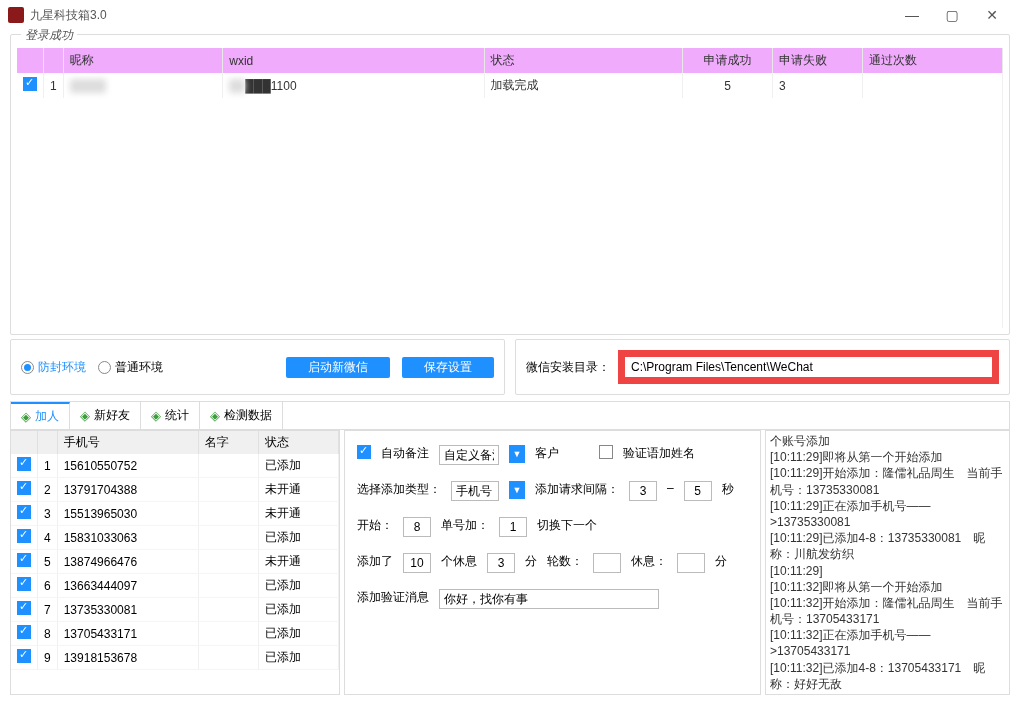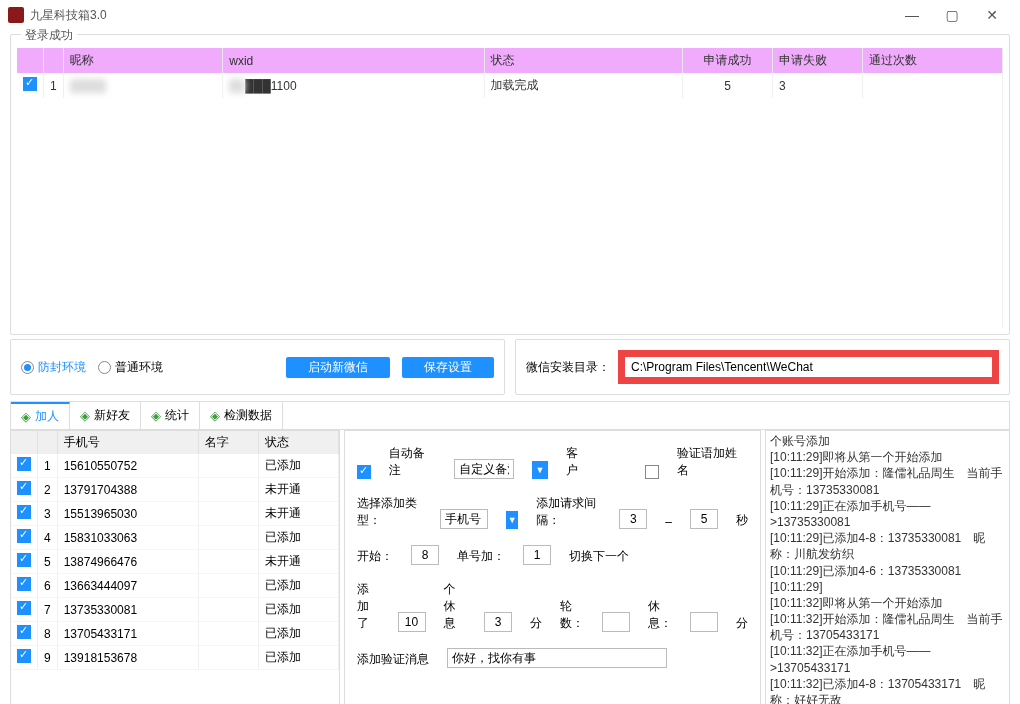--- a/index.html
+++ b/index.html
@@ -2,21 +2,21 @@
 <html><head>
 <meta charset="utf-8">
 <style>
 * { box-sizing: border-box; margin: 0; padding: 0; font-family: "Microsoft YaHei", Arial, sans-serif; font-size: 12px; }
 body { background: #fff; width: 1020px; height: 704px; overflow: hidden; }
 .titlebar { height: 30px; display: flex; align-items: center; padding: 0 8px; }
 .titlebar .icon { width: 16px; height: 16px; background: #8a1a1a; border-radius: 2px; margin-right: 6px; }
 .titlebar .title { flex: 1; color: #555; }
 .titlebar .win-btn { width: 40px; text-align: center; color: #555; font-size: 14px; cursor: pointer; }
 .panel { border: 1px solid #ddd; margin: 4px 10px; border-radius: 2px; }
-.panel-title { position: relative; top: -8px; left: 10px; background: #fff; padding: 0 4px; display: inline-block; color: #555; }
+.panel-title { position: relative; top: -8px; left: 10px; background: #fff; padding: 0 4px; display: inline-block; color: #555; font-style: italic; }
 .grid1 { margin: -4px 6px 6px 6px; }
 .grid1 table { width: 100%; border-collapse: collapse; }
 .grid1 th { background: #f0abfc; text-align: left; padding: 4px 6px; font-weight: normal; color: #333; border-right: 1px solid #e8e8e8; }
 .grid1 td { padding: 4px 6px; color: #333; border-right: 1px solid #f0f0f0; }
 .grid1 .spacer { height: 230px; }
 .row2 { display: flex; gap: 10px; margin: 0 10px 6px 10px; }
 .env-box { flex: 1; border: 1px solid #ddd; border-radius: 2px; padding: 10px; display: flex; align-items: center; gap: 12px; }
 .radio { display: flex; align-items: center; gap: 4px; cursor: pointer; }
 .radio .dot { width: 13px; height: 13px; border: 1px solid #888; border-radius: 50%; position: relative; }
 .radio.sel .dot::after { content: ''; width: 7px; height: 7px; background: #1e90ff; border-radius: 50%; position: absolute; top: 2px; left: 2px; }
@@ -28,21 +28,21 @@
 .tab { padding: 4px 10px; display: flex; align-items: center; gap: 4px; cursor: pointer; border-right: 1px solid #ddd; }
 .tab.active { border-top: 2px solid #1e90ff; color: #1e90ff; }
 .tab .ticon { color: #3a9c3a; font-size: 13px; }
 .main3 { display: flex; margin: 0 10px 6px 10px; gap: 4px; }
 .left-col { width: 330px; display: flex; flex-direction: column; }
 .left-grid { border: 1px solid #ddd; flex: 1; }
 .left-grid table { width: 100%; border-collapse: collapse; }
 .left-grid th { background: #f0f0f0; padding: 3px 6px; text-align: left; font-weight: normal; border-right: 1px solid #e0e0e0; }
 .left-grid td { padding: 3px 6px; border-right: 1px solid #f0f0f0; border-bottom: 1px solid #f5f5f5; }
 .mid-col { flex: 1; border: 1px solid #ddd; padding: 14px 12px; display: flex; flex-direction: column; gap: 16px; }
-.mid-row { display: flex; align-items: flex-end; gap: 18px; }
+.mid-row { display: flex; align-items: flex-start; gap: 10px; }
 .chk { width: 14px; height: 14px; border: 1px solid #888; display: inline-block; position: relative; cursor: pointer; }
 .chk.on { background: #1e90ff; border-color: #1e90ff; }
 .chk.on::after { content: '✓'; color: #fff; position: absolute; top: -2px; left: 1px; font-size: 11px; }
 .mini-input { border: 1px solid #bbb; padding: 2px 4px; width: 60px; }
 .mini-input.sm { width: 28px; text-align: center; }
 .dd-btn { width: 16px; height: 18px; background: #1e90ff; color: #fff; display: inline-flex; align-items: center; justify-content: center; font-size: 9px; cursor: pointer; }
 .log-col { width: 245px; border: 1px solid #ddd; padding: 2px 4px; font-size: 11px; line-height: 1.35; overflow: hidden; color: #333; position: relative; }
 .blur { filter: blur(3px); background: #ddd; color: transparent; border-radius: 2px; }
 </style>
 </head>
@@ -258,21 +258,20 @@
     </div>
   </div>
 
   <div class="log-col">
     <div id="log-lines">
         <div>个账号添加</div>
         <div>[10:11:29]即将从第一个开始添加</div>
         <div>[10:11:29]开始添加：隆儒礼品周生　当前手机号：13735330081</div>
         <div>[10:11:29]正在添加手机号——&gt;13735330081</div>
         <div>[10:11:29]已添加4-8：13735330081　昵称：川航发纺织</div>
-        <div>[10:11:29]已添加4-6：13735330081</div>
         <div>[10:11:29]</div>
         <div>[10:11:32]即将从第一个开始添加</div>
         <div>[10:11:32]开始添加：隆儒礼品周生　当前手机号：13705433171</div>
         <div>[10:11:32]正在添加手机号——&gt;13705433171</div>
         <div>[10:11:32]已添加4-8：13705433171　昵称：好好无敌</div>
       </div>
 
   </div>
 </div>
 

